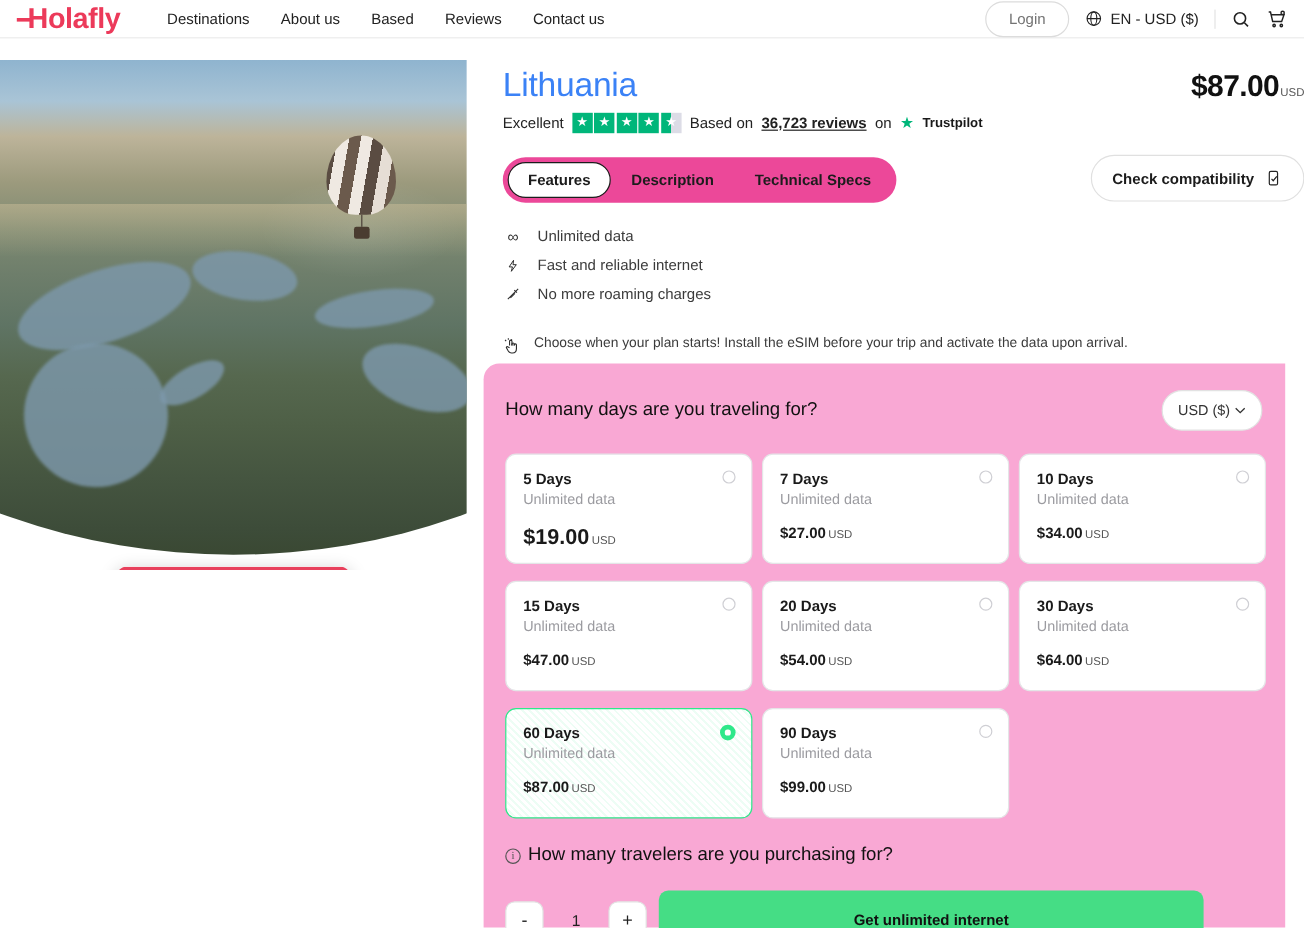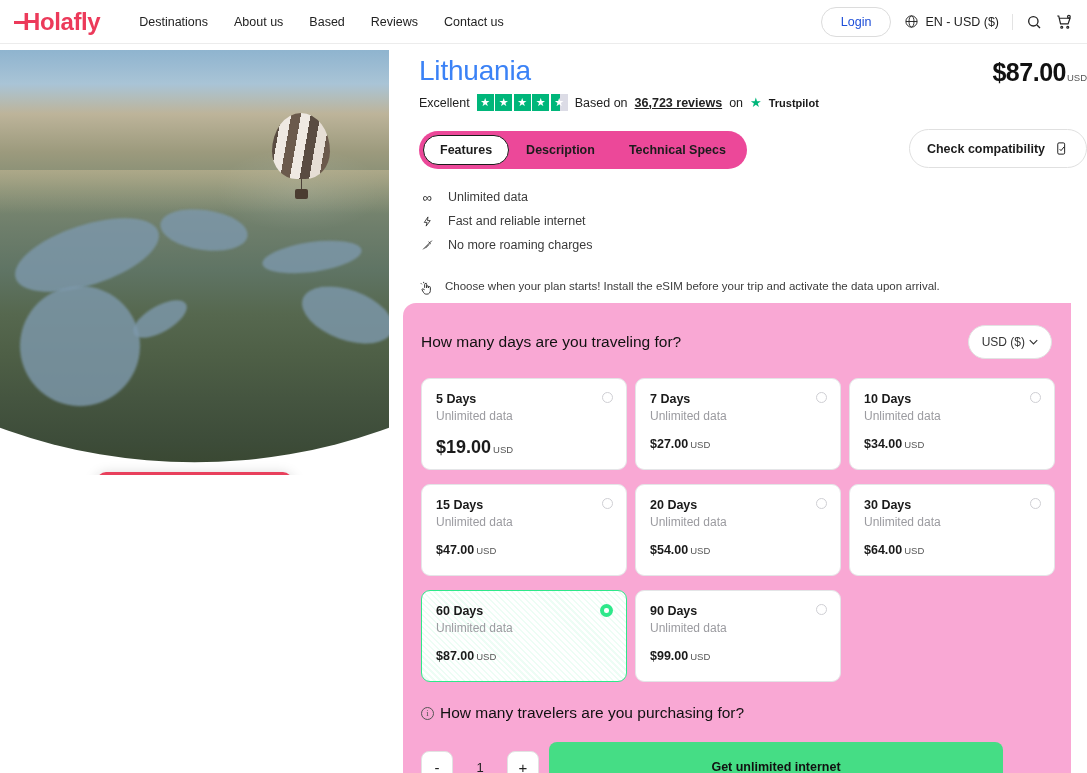--- a/index.html
+++ b/index.html
@@ -7,21 +7,21 @@
     width: 1087px; height: 773px;
     font-family: "Liberation Sans", sans-serif;
     background: #ffffff;
     overflow: hidden;
     color: #1a1a1a;
   }
 
   
   .header {
     position: absolute; top: 0; left: 0;
-    width: 1087px; height: 44px;
+    width: 1087px; height: 32px;
     background: #ffffff;
     border-bottom: 1px solid #ececec;
     display: flex; align-items: center;
   }
   .logo {
     margin-left: 14px;
     font-size: 24px; font-weight: bold;
     color: #ec3a5a;
     letter-spacing: -0.4px;
     display: flex; align-items: center;
@@ -41,21 +41,21 @@
   .nav-item {
     font-size: 12.5px; color: #222; cursor: pointer;
     white-space: nowrap;
   }
   .header-right {
     margin-left: auto; margin-right: 14px;
     display: flex; align-items: center; gap: 13px;
   }
   .login-btn {
     border: 1px solid #dcdcdc; border-radius: 18px;
-    padding: 7px 19px; font-size: 12.5px; color: #1d4ed8;
+    padding: 7px 19px; font-size: 12.5px; color: #737373;
     background: #fff; cursor: pointer;
   }
   .lang {
     display: flex; align-items: center; gap: 6px;
     font-size: 12.5px; color: #222; cursor: pointer;
   }
   .divider-v { width: 1px; height: 16px; background: #e3e3e3; }
   .icon-btn { cursor: pointer; display: flex; align-items: center; }
 
   

